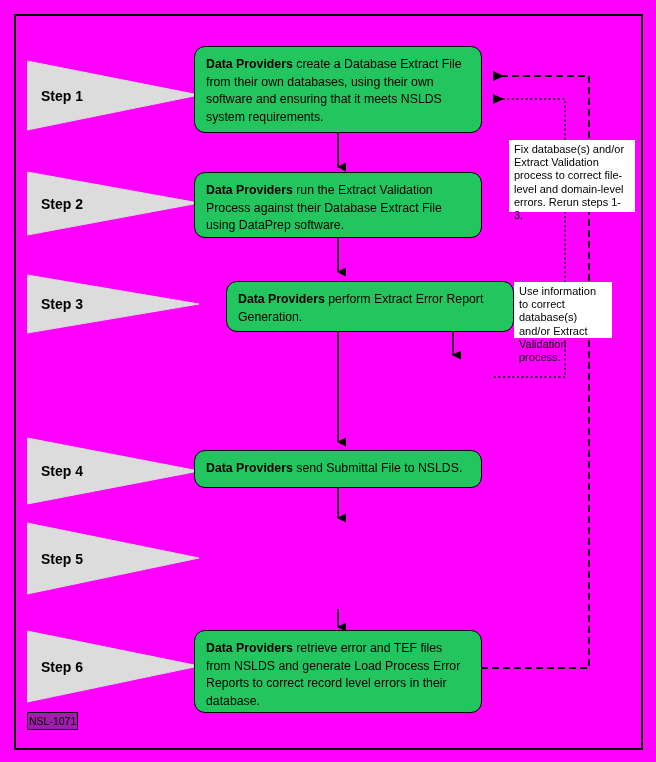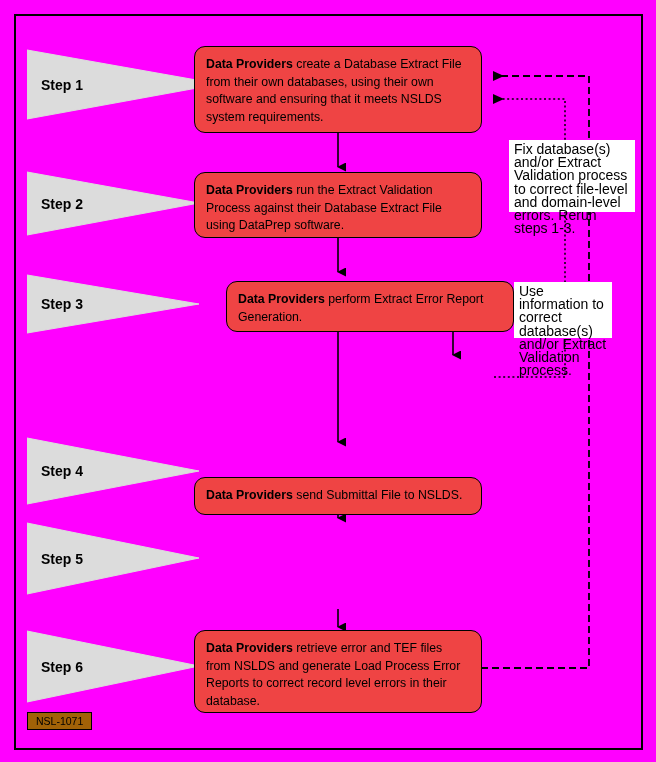--- a/index.html
+++ b/index.html
@@ -46,37 +46,37 @@
     left: 14px;
     top: 50%;
     transform: translateY(-50%);
     white-space: nowrap;
     z-index: 2;
   }
 
   
   .proc-box {
     position: absolute;
-    background: #ef4444;
+    background: #22c55e;
     border: 1px solid #000000;
     border-radius: 11px;
     box-sizing: border-box;
     padding: 9px 11px 8px 11px;
     font-size: 12.3px;
     line-height: 17.5px;
     color: #000000;
   }
   .proc-box b { font-weight: bold; }
 
   
   .note {
     position: absolute;
     background: #ffffff;
     color: #000000;
-    font-size: 14px;
+    font-size: 11px;
     line-height: 13.2px;
     box-sizing: border-box;
     padding: 3px 5px 3px 5px;
   }
 
   
   .doc-shape {
     position: absolute;
   }
   .doc-shape .doc-svg { position: absolute; left:0; top:0; }
@@ -95,25 +95,25 @@
     position: absolute;
     left: 0; top: 0;
     width: 656px; height: 762px;
   }
 
   
   #id-tag {
     position: absolute;
     left: 27px;
     top: 712px;
-    background: #a16207;
+    background: #a21caf;
     color: #000000;
     font-size: 10.5px;
     line-height: 14px;
-    padding: 1px 8px;
+    padding: 1px 1px;
     border: 1px solid #000000;
     box-sizing: border-box;
   }
 </style>
 </head>
 <body>
 
 <div id="page">
 
   <div id="frame"></div>
@@ -139,21 +139,21 @@
 
     <g stroke="#000000" stroke-width="1.8" fill="none" stroke-dasharray="7,4">
       <path d="M 481 668 L 589 668 L 589 76 L 494 76" marker-end="url(#arrowLeft)"></path>
     </g>
 
     <g stroke="#000000" stroke-width="1.5" fill="none" stroke-dasharray="2,2.6">
       <path d="M 494 377 L 565 377 L 565 99 L 494 99" marker-end="url(#arrowLeft)"></path>
     </g>
   </svg>
 
-  <div class="step-pennant" style="left:27px; top:48px; width:172px; height:73px;padding-left:20px;">
+  <div class="step-pennant" style="left:27px; top:59px; width:172px; height:73px;">
     <svg class="tri" viewBox="0 0 172 73" preserveAspectRatio="none">
       <polygon points="0,2 172,36 0,71" fill="#dcdcdc" stroke="#dcdcdc" stroke-width="1"></polygon>
     </svg>
     <span class="lbl">Step 1</span>
   </div>
 
   <div class="step-pennant" style="left:27px; top:170px; width:172px; height:67px;">
     <svg class="tri" viewBox="0 0 172 67" preserveAspectRatio="none">
       <polygon points="0,2 172,33 0,65" fill="#dcdcdc" stroke="#dcdcdc" stroke-width="1"></polygon>
     </svg>
@@ -193,21 +193,21 @@
   </div>
 
   <div class="proc-box" style="left:194px; top:172px; width:288px; height:66px;">
     <b>Data Providers</b><span> run the Extract Validation Process against their Database Extract File using DataPrep software.</span>
   </div>
 
   <div class="proc-box" style="left:194px; top:281px; width:288px; height:51px;margin-left:32px;">
     <b>Data Providers</b><span> perform Extract Error Report Generation.</span>
   </div>
 
-  <div class="proc-box" style="left:194px; top:450px; width:288px; height:38px; margin-top:27px;">
+  <div class="proc-box" style="left:194px; top:450px; width:288px; height:38px; ">
     <b>Data Providers</b><span> send Submittal File to NSLDS.</span>
   </div>
 
 
   <div class="proc-box" style="left:194px; top:630px; width:288px; height:83px;">
     <b>Data Providers</b><span> retrieve error and TEF files from NSLDS and generate Load Process Error Reports to correct record level errors in their database.</span>
   </div>
 
 
   <div class="note" style="left:509px; top:140px; width:126px; height:72px;">

